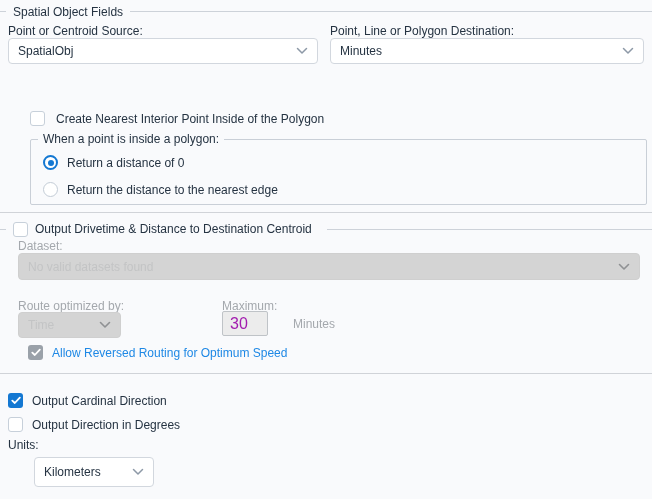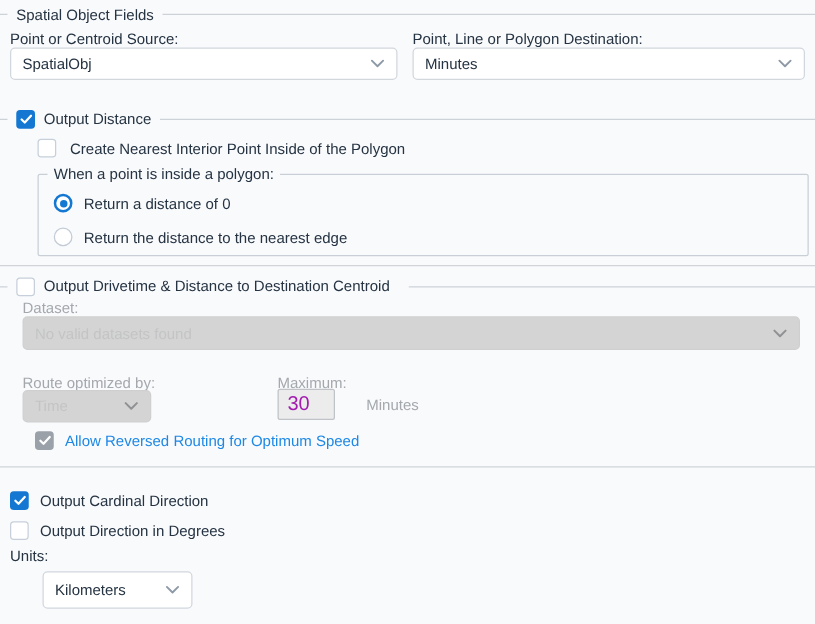--- a/index.html
+++ b/index.html
@@ -84,30 +84,20 @@
   <div class="abs lbl" style="left:330px; top:24px;">Point, Line or Polygon Destination:</div>
   <div class="abs select" style="left:330px; top:38px; width:314px; height:26px;">
     <span>Minutes</span>
     <span class="chevron">
       <svg width="12" height="8" viewBox="0 0 12 8">
           <path d="M1.5 1.5 L6 6 L10.5 1.5" fill="none" stroke="currentColor" stroke-width="1.5" stroke-linecap="round" stroke-linejoin="round"></path>
         </svg>
     </span>
   </div>
 
-  <div class="abs legend-row" style="left:0; right:0; top:87px; height:16px;">
-    <span class="hline dash"></span>
-    <span class="cb checked">
-      <svg width="10" height="9" viewBox="0 0 10 9">
-          <path d="M1.3 4.6 L3.8 7 L8.8 1.6" fill="none" stroke="#ffffff" stroke-width="1.8" stroke-linecap="round" stroke-linejoin="round"></path>
-        </svg>
-    </span>
-    <span class="lbl">Output Distance</span>
-    <span class="hline flexline"></span>
-  </div>
 
   <div class="abs row" style="left:30px; top:111px;gap:11px;">
     <span class="cb unchecked"></span>
     <span class="lbl">Create Nearest Interior Point Inside of the Polygon</span>
   </div>
 
   <div class="abs groupbox" style="left:30px; top:139px; width:617px; height:66px;">
     <div class="groupbox-legend">When a point is inside a polygon:</div>
     <div class="row" style="position:absolute; left:12px; top:15px;">
       <span class="radio sel"></span>

